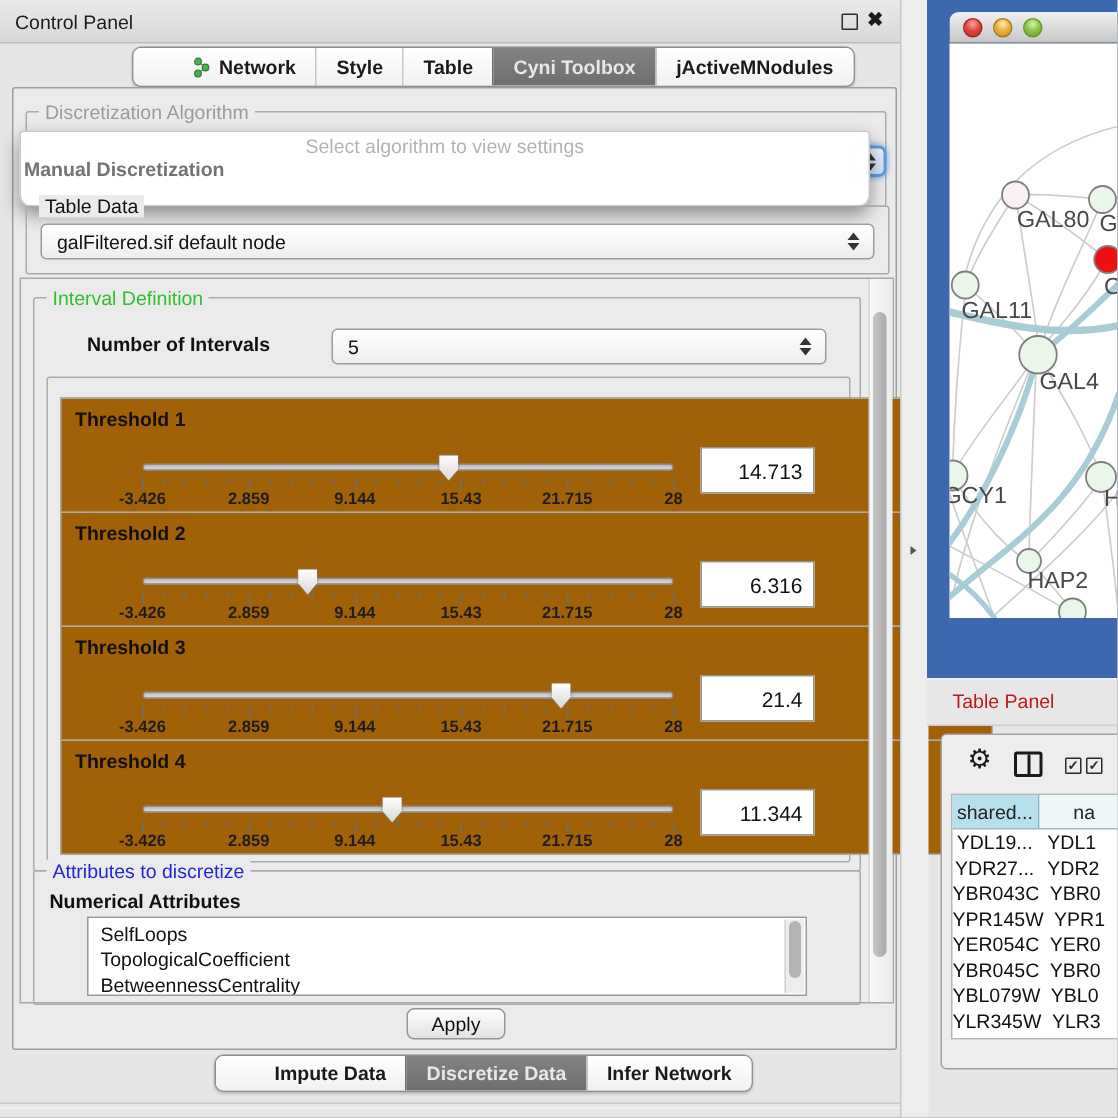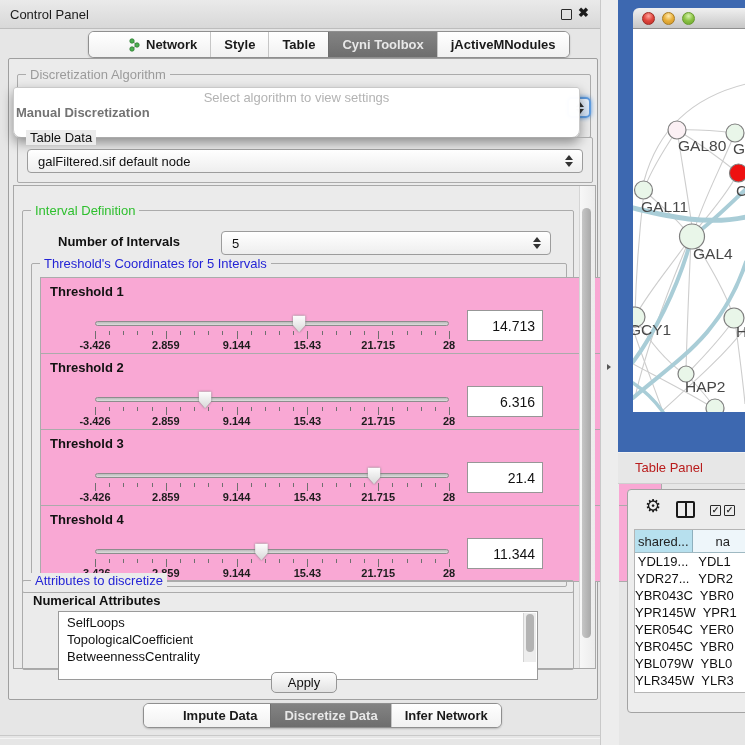--- a/index.html
+++ b/index.html
@@ -43,35 +43,35 @@
   #algo-popup .item{position:absolute;left:2px;font-size:13px;color:#737373;white-space:nowrap;}
   #algo-popup .item.b{font-weight:bold;top:17px;}
   #algo-popup .item.r{top:32px;}
 
   
   #scrollpane{position:absolute;left:4px;top:126px;width:583px;height:484px;background:#ebebeb;border:1px solid #a8a8a8;box-sizing:border-box;}
   #main-vsb{position:absolute;right:0;top:0;width:15px;height:482px;background:linear-gradient(90deg,#f7f7f7,#ececec);border-left:1px solid #d5d5d5;}
   #main-vsb-thumb{position:absolute;left:2px;top:22px;width:9px;height:430px;border-radius:5px;background:linear-gradient(90deg,#c6c6c6,#a9a9a9);}
 
   
-  .thr{position:absolute;left:8px;width:622px;height:77px;background:#f9a8d4;border:1px solid #ababab;box-sizing:border-box;}
+  .thr{position:absolute;left:8px;width:622px;height:77px;background:#a16207;border:1px solid #ababab;box-sizing:border-box;}
   .thr-label{position:absolute;left:9px;top:6px;font-size:13px;font-weight:bold;color:#111;}
   .sld-track{position:absolute;left:54px;top:43px;width:354px;height:5px;border-radius:3px;background:linear-gradient(#bbbbbb,#dddddd);border:1px solid #8d8d8d;box-sizing:border-box;}
   .thumb-wrap{position:absolute;top:-7px;width:15px;height:18px;transform:translateX(-50%);filter:drop-shadow(0 0 1px #777);}
   .sld-thumb{width:100%;height:100%;background:linear-gradient(#ffffff,#d6d6d6);clip-path:polygon(8% 4%,92% 4%,92% 55%,50% 96%,8% 55%);}
   .ticks{position:absolute;left:54px;top:53px;width:354px;height:9px;}
   .tick{position:absolute;top:0;width:1px;height:4px;background:#6f6f6f;}
   .tick.major{height:8px;}
   .ticklabels{position:absolute;left:54px;top:61px;width:354px;height:12px;}
   .ticklab{position:absolute;top:0;transform:translateX(-50%);font-size:11px;font-weight:600;color:#1d1d1d;white-space:nowrap;}
   .valuebox{position:absolute;left:426px;top:32px;width:76px;height:31px;background:#fff;border:1px solid #979797;font-size:14px;color:#111;display:flex;align-items:center;justify-content:flex-end;padding-right:7px;box-sizing:border-box;padding-left:48px;}
 
   
   #attr-sublabel{position:absolute;left:10px;top:12px;font-size:13px;font-weight:bold;color:#111;}
-  #attr-list{position:absolute;left:35px;top:30px;width:480px;height:69px;background:#fff;border:1px solid #9a9a9a;box-sizing:border-box;overflow:hidden;padding-top:2px;}
+  #attr-list{position:absolute;left:35px;top:30px;width:480px;height:53px;background:#fff;border:1px solid #9a9a9a;box-sizing:border-box;overflow:hidden;padding-top:2px;}
   .attr-item{font-size:13px;color:#111;padding-left:8px;line-height:17px;white-space:nowrap;}
   #attr-vsb{position:absolute;right:1px;top:1px;width:12px;height:49px;background:#ededed;border-left:1px solid #d2d2d2;}
   #attr-vsb-thumb{position:absolute;left:2px;top:1px;width:8px;height:38px;background:#b3b3b3;border-radius:4px;}
 
   #apply-btn{position:absolute;left:262px;top:613px;width:66px;height:21px;background:linear-gradient(#fefefe,#e2e2e2);border:1px solid #969696;border-radius:5px;font-size:13px;color:#111;display:flex;align-items:center;justify-content:center;box-sizing:border-box;}
 
   
   #noi-label{position:absolute;left:35px;top:23px;font-size:13px;font-weight:bold;color:#111;}
 
   
@@ -169,34 +169,33 @@
     <div class="combo" style="left:18px;top:90px;width:556px;height:24px;">
       <span>galFiltered.sif default node</span>
       <span class="stepper">
           <span class="arr-up"></span>
           <span class="arr-dn"></span>
         </span>
     </div>
 
     <div id="scrollpane">
 
-      <div class="group" style="left:8px;top:24px;width:550px;height:381px;text-decoration:underline;">
+      <div class="group" style="left:8px;top:12px;width:550px;height:381px;text-decoration:underline;">
         <span class="grouplabel green">Interval Definition</span>
 
         <div id="noi-label">Number of Intervals</div>
         <div class="combo" style="left:198px;top:20px;width:330px;height:24px;">
           <span>5</span>
           <span class="stepper">
               <span class="arr-up"></span>
               <span class="arr-dn"></span>
             </span>
         </div>
 
         <div class="group" style="left:8px;top:52px;width:534px;height:322px;">
-          <span class="grouplabel blue">Threshold's Coordinates for 5 Intervals</span>
 
           <div class="thr" style="top:13px;">
             <div class="thr-label">Threshold 1</div>
             <div class="sld-track">
               <div class="thumb-wrap" style="left: 57.7197%;">
                   <div class="sld-thumb"></div>
                 </div>
             </div>
             <div class="ticks">
                 <div class="tick major" style="left: 0%;"></div>

